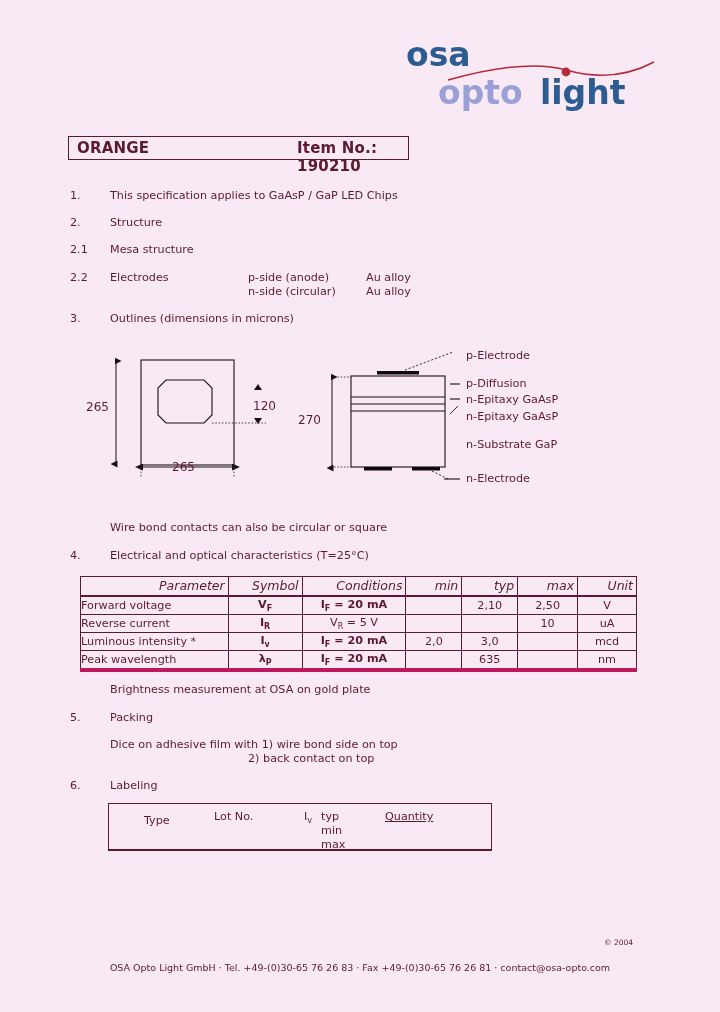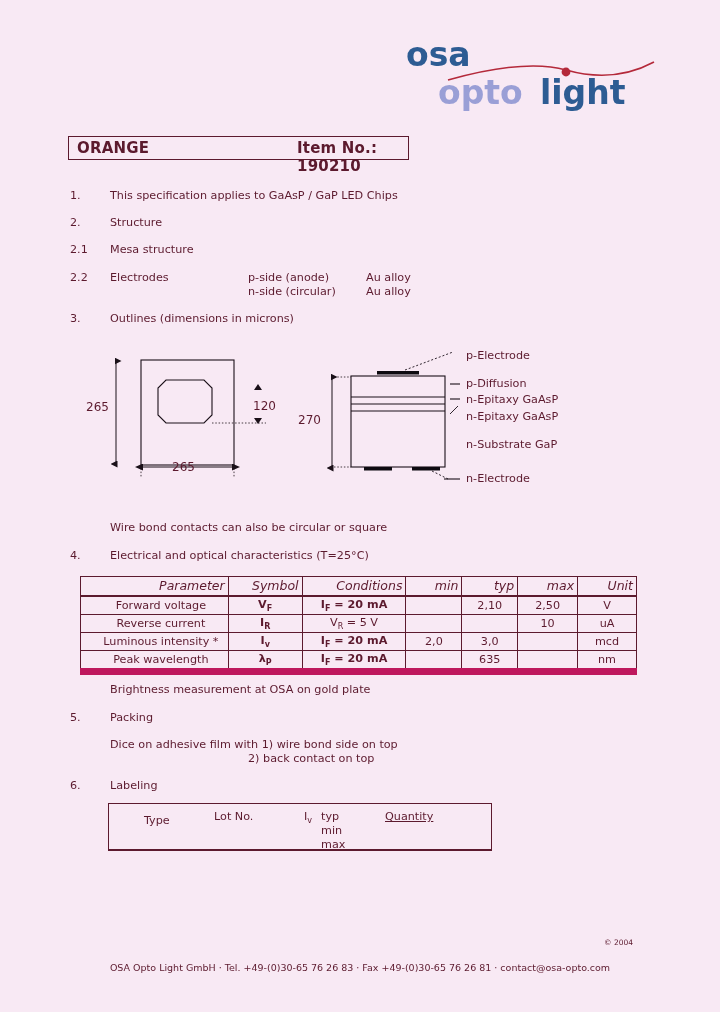--- a/index.html
+++ b/index.html
@@ -97,29 +97,29 @@
   }
   .spec thead th {
     font-style: italic;
     font-weight: normal;
     text-align: right;
     font-size: 12.5px;
     border-bottom: 2px solid #5c1a2e;
     height: 19px;
   }
   .spec tbody td { text-align: center; }
-  .spec tbody td.param { text-align: center; padding-left: 16px; }
+  .spec tbody td.param { text-align: left; padding-left: 0; }
   .spec .c-param { width: 148px; }
   .spec .c-sym   { width: 74px; }
   .spec .c-cond  { width: 104px; }
   .spec .c-min   { width: 56px; }
   .spec .c-typ   { width: 56px; }
   .spec .c-max   { width: 60px; }
   .spec .c-unit  { width: 59px; }
-  .spec tbody tr:last-child td { border-bottom: 7px solid #be185d; }
+  .spec tbody tr:last-child td { border-bottom: 4px solid #be185d; }
   .sym { font-weight: bold; }
   .sym sub, .cond sub { font-size: 8px; }
   .cond { font-weight: bold; }
   .nb { font-weight: normal; }
 
   
   .labelbox {
     position: absolute;
     left: 108px;
     top: 803px;

